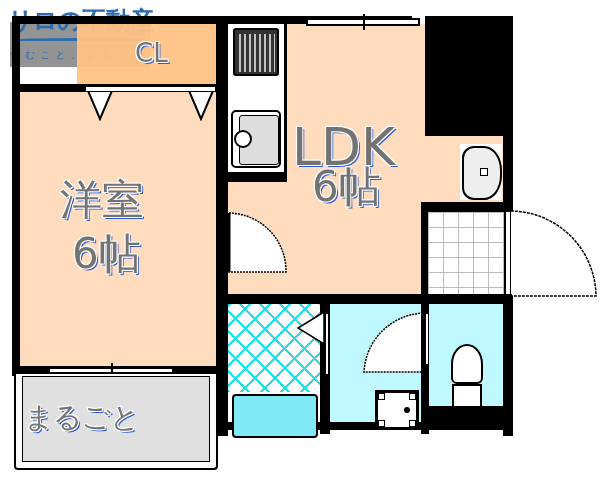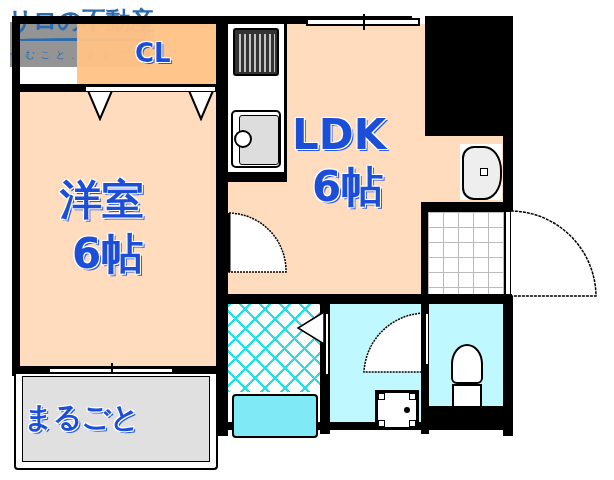--- a/index.html
+++ b/index.html
@@ -1,19 +1,19 @@
 <!DOCTYPE html>
 <html><head>
 <meta charset="utf-8">
 <style>
   html, body { margin:0; padding:0; background:#ffffff; }
   body { width:614px; height:480px; position:relative; overflow:hidden; font-family:"DejaVu Sans", sans-serif; }
   .abs { position:absolute; box-sizing:border-box; }
   .wall { position:absolute; background:#000; }
-  .label { position:absolute; font-family:"DejaVu Sans", sans-serif; font-weight:bold; color:#1d4ed8;
+  .label { position:absolute; font-family:"DejaVu Sans", sans-serif; font-weight:normal; color:#737373;
            text-shadow: -1px -1px 0 #fff, 1px -1px 0 #fff, -1px 1px 0 #fff, 1px 1px 0 #fff, 2px 2px 0 #2a5bd0, 0 0 2px #fff;
            text-align:center; line-height:1.05; white-space:nowrap; }
   .window { position:absolute; background:#fff; border:2px solid #000; box-sizing:border-box; }
   .window::after { content:""; position:absolute; left:50%; top:-6px; width:2px; height:16px; background:#000; }
   .vwindow { position:absolute; background:#fff; border:2px solid #000; box-sizing:border-box; }
   .tile { background-color:#fff;
           background-image: linear-gradient(#bbb 1px, transparent 1px), linear-gradient(90deg, #bbb 1px, transparent 1px);
           background-size:15px 15px; }
   .lattice { background-color:#fff;
           background-image: repeating-linear-gradient(45deg, #22e0e8 0 2px, transparent 2px 14px),
@@ -67,21 +67,21 @@
   <div style="position:absolute;left:6px;top:3px;width:38px;height:48px;background:#ddd;border:1px solid #000;border-radius:3px;"></div>
   <div style="position:absolute;left:1px;top:18px;width:14px;height:14px;background:#fff;border:2px solid #000;border-radius:50%;"></div>
 </div>
 <div class="wall" style="left:228px;top:172px;width:60px;height:10px;"></div>
 <div class="wall" style="left:284px;top:24px;width:3px;height:150px;"></div>
 
 <div class="abs" style="left:287px;top:24px;width:138px;height:272px;background:#ffdcbe;"></div>
 <div class="abs" style="left:228px;top:182px;width:197px;height:114px;background:#ffdcbe;"></div>
 <div class="abs" style="left:425px;top:136px;width:78px;height:68px;background:#ffdcbe;"></div>
 <div class="window" style="left:306px;top:18px;width:114px;height:8px;"></div>
-<div class="label" style="left:292px;top:113px;font-size:42px;">LDK</div>
+<div class="label" style="left:292px;top:120px;font-size:52px;">LDK</div>
 <div class="label" style="left:312px;top:165px;font-size:42px;">6帖</div>
 
 <div class="abs" style="left:460px;top:144px;width:42px;height:56px;background:#fff;">
   <div style="position:absolute;left:2px;top:2px;width:36px;height:50px;background:#eee;border:2px solid #000;border-radius:12px 45% 45% 12px;"></div>
   <div style="position:absolute;left:20px;top:24px;width:6px;height:6px;background:#fff;border:1px solid #000;"></div>
 </div>
 
 <div class="abs" style="left:228px;top:212px;width:60px;height:62px;">
   <svg width="60" height="62">
       <path d="M1,1 A58,58 0 0 1 58,60 L1,60 Z" fill="#fff" stroke="#000" stroke-width="1.5" stroke-dasharray="2,1"></path>

